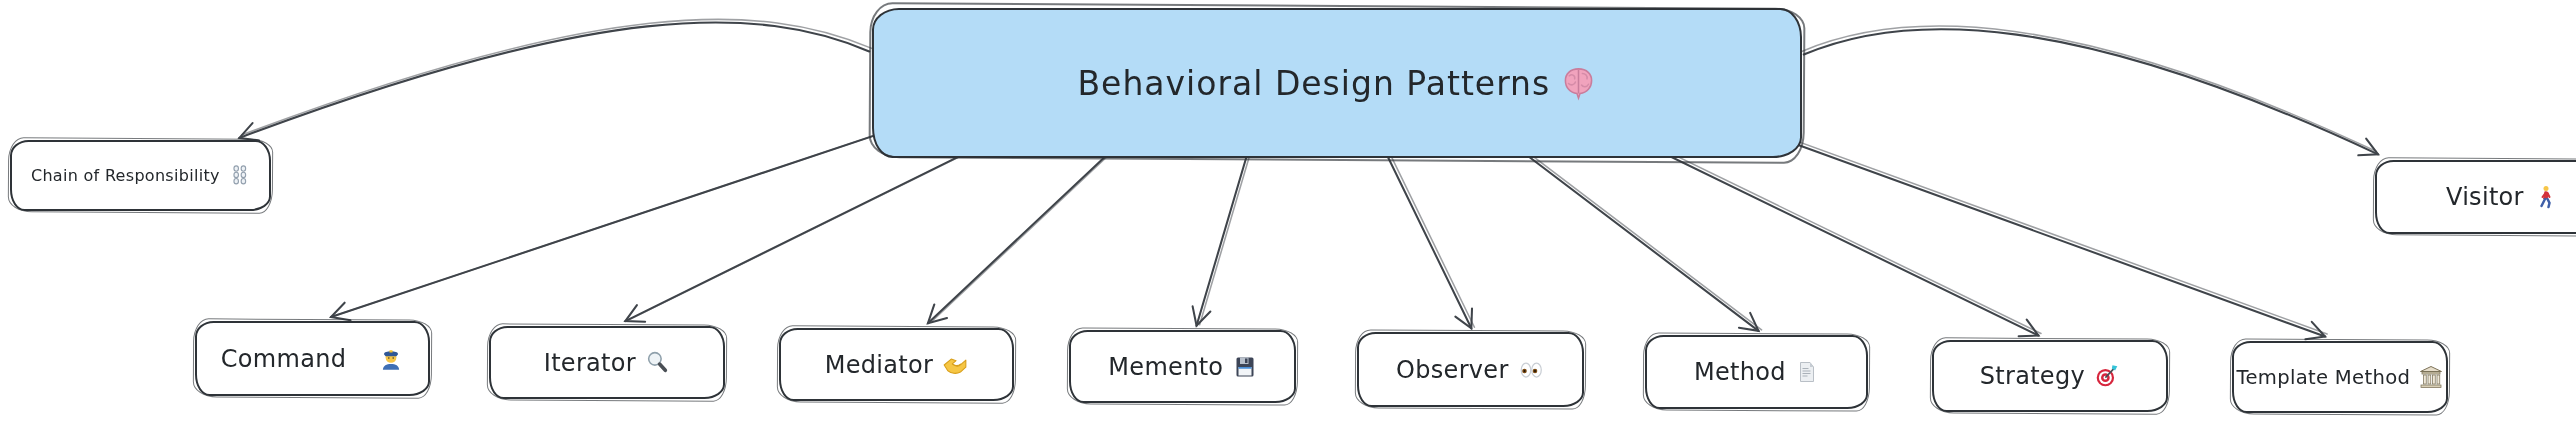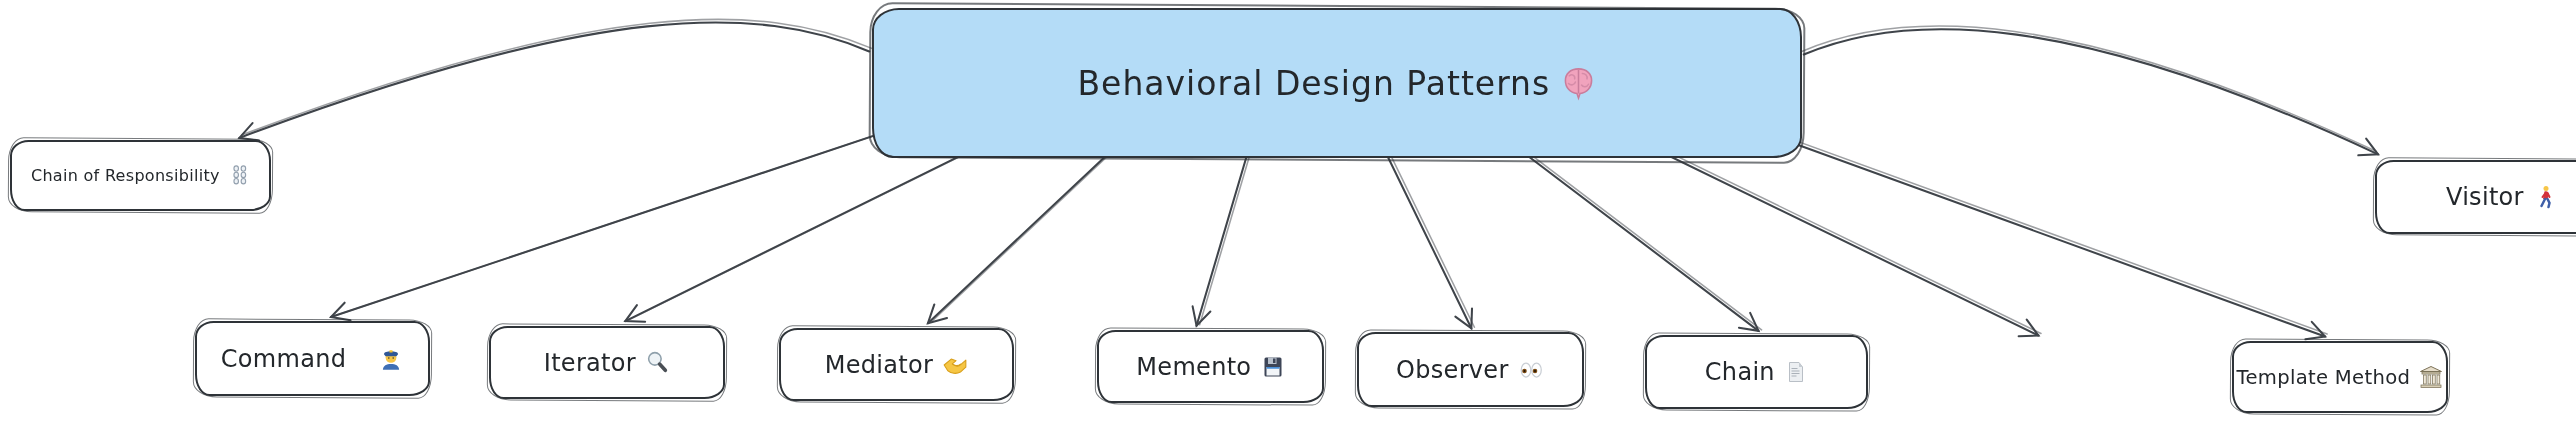--- a/index.html
+++ b/index.html
@@ -20,21 +20,21 @@
   .node--chain .node-label{font-size:16px;}
   .node--template .node-label{font-size:19.6px;}
   .icon{display:inline-flex;align-items:center;justify-content:center;}
   
   .node--center   {left:872px;top:8.2px;width:930px;height:150px;}
   .node--chain    {left:10.3px;  top:140px;width:261px;height:71px;}
   .node--visitor  {left:2375px;top:160px;width:253px;height:74px;}
   .node--command  {left:195px; top:321px;width:235px;height:75px;gap:32px;}
   .node--iterator {left:489px; top:326px;width:236px;height:73px;}
   .node--mediator {left:779px;top:328px;width:235px;height:73px;}
-  .node--memento  {left:1069px;top:330px;width:227px;height:73px;margin-left:28px;}
+  .node--memento  {left:1069px;top:330px;width:227px;height:73px;}
   .node--observer {left:1357px;top:332px;width:227px;height:75px;}
   .node--state    {left:1645px;top:335px;width:223px;height:74px;}
   .node--strategy {left:1932px;top:340px;width:236px;height:72px;}
   .node--template {left:2232px;top:341px;width:216px;height:72px;}
 </style>
 </head>
 <body>
 
 <div class="canvas">
 
@@ -182,30 +182,43 @@
         <ellipse cx="36" cy="24" rx="9.5" ry="14" fill="#fff" stroke="#c9ced4" stroke-width="2.5"></ellipse>
         <circle cx="12" cy="26" r="4.6" fill="#7a4a12"></circle>
           <circle cx="33" cy="26" r="4.6" fill="#7a4a12"></circle>
         <circle cx="12" cy="26" r="2" fill="#1d1409"></circle>
           <circle cx="33" cy="26" r="2" fill="#1d1409"></circle>
       </svg>
     </span>
   </div>
 
   <div class="node node--state">
-    <span class="node-label">Chain</span>
+    <span class="node-label">Method</span>
     <span class="icon">
       <svg width="24" height="24" viewBox="0 0 48 48">
         <path d="M11 5 h19 l7 9 v29 H11z" fill="#eceff2" stroke="#b9bfc6" stroke-width="2"></path>
         <path d="M30 5 l7 9 h-7z" fill="#c6ccd3"></path>
         <path d="M15 17 h12 M15 22 h16 M15 27 h16 M15 32 h10" stroke="#aab1b9" stroke-width="2"></path>
       </svg>
     </span>
   </div>
 
+  <div class="node node--strategy">
+    <span class="node-label">Strategy</span>
+    <span class="icon">
+      <svg width="26" height="26" viewBox="0 0 48 48">
+        <circle cx="21" cy="27" r="16" fill="#d7263d"></circle>
+        <circle cx="21" cy="27" r="12" fill="#ffffff"></circle>
+        <circle cx="21" cy="27" r="8" fill="#d7263d"></circle>
+        <circle cx="21" cy="27" r="3.5" fill="#ffffff"></circle>
+        <line x1="21" y1="27" x2="38" y2="9" stroke="#4a4f55" stroke-width="3"></line>
+        <path d="M34 4 l9 2 -4 8 -6-4z" fill="#35c3d8"></path>
+      </svg>
+    </span>
+  </div>
 
   <div class="node node--template">
     <span class="node-label">Template Method</span>
     <span class="icon">
       <svg width="24" height="24" viewBox="0 0 48 48">
         <path d="M24 3 L45 13 H3z" fill="#e7decb" stroke="#7c7258" stroke-width="2" stroke-linejoin="round"></path>
         <rect x="6" y="14" width="36" height="4" fill="#d9cfb6" stroke="#7c7258" stroke-width="1.5"></rect>
         <rect x="9" y="20" width="5.5" height="18" fill="#efe8d8" stroke="#7c7258" stroke-width="1.5"></rect>
         <rect x="18" y="20" width="5.5" height="18" fill="#efe8d8" stroke="#7c7258" stroke-width="1.5"></rect>
         <rect x="27" y="20" width="5.5" height="18" fill="#efe8d8" stroke="#7c7258" stroke-width="1.5"></rect>

